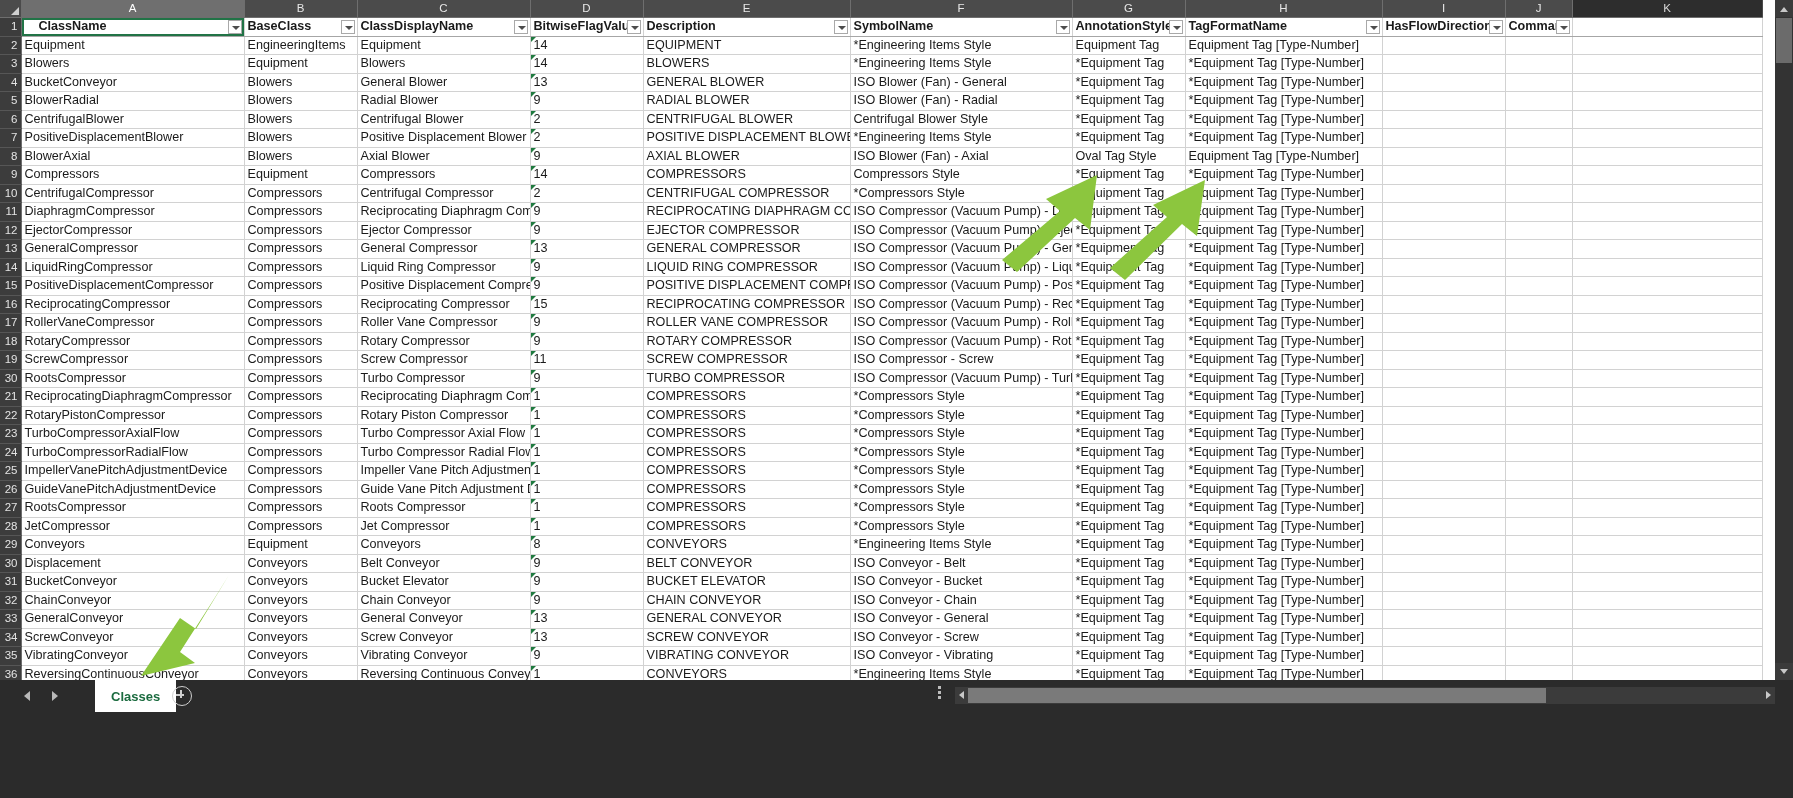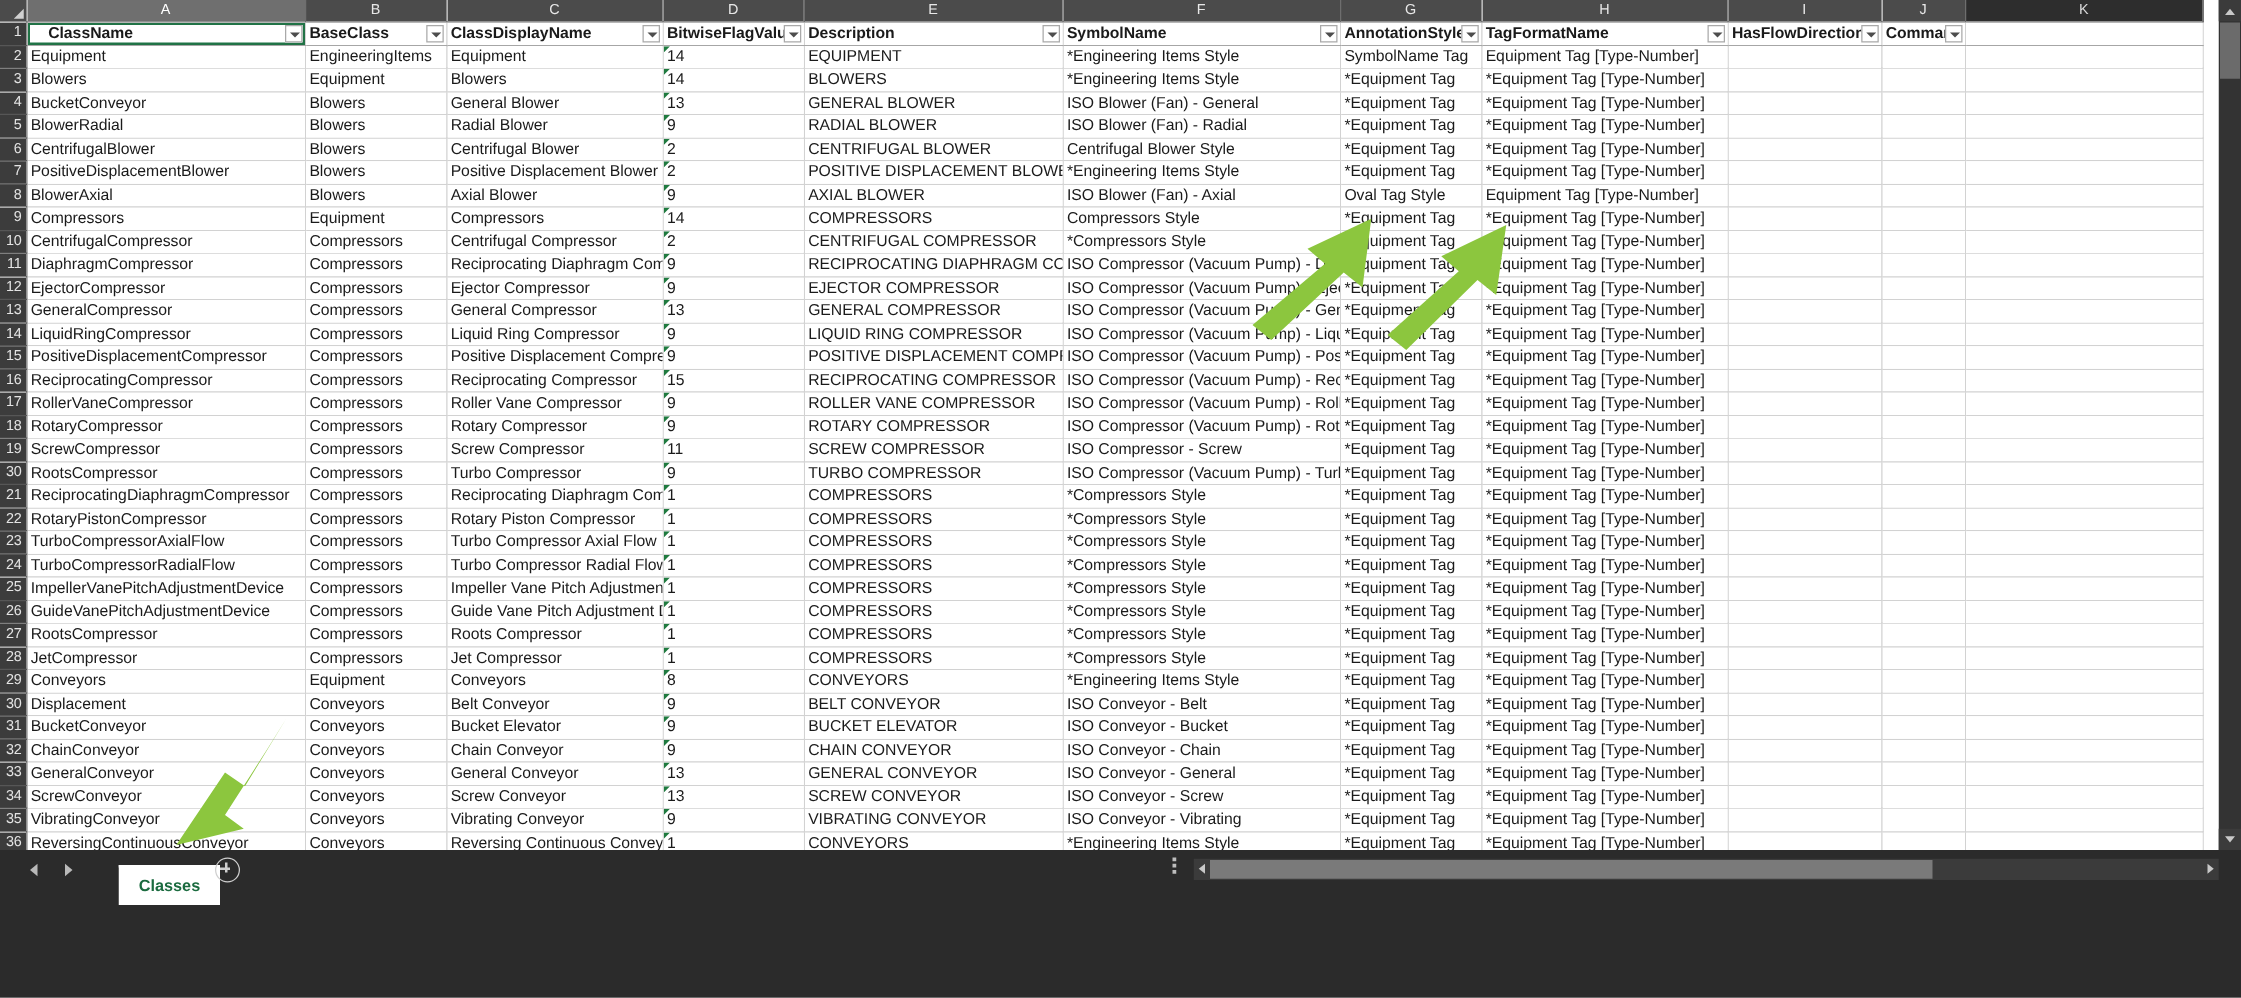--- a/index.html
+++ b/index.html
@@ -179,21 +179,21 @@
     width: 0; height: 0;
     border-top: 5px solid transparent;
     border-bottom: 5px solid transparent;
   }
   .navarrow.left  { border-right: 6px solid #b9b9b9; }
   .navarrow.right { border-left: 6px solid #b9b9b9; }
 
   .sheettab {
     position: absolute;
     left: 95px;
-    top: 12px;
+    top: 0px;
     height: 30px;
     padding: 0 16px;
     line-height: 30px;
     background: #ffffff;
     color: #1b6b3f;
     font-weight: bold;
     font-size: 13px;
     border-top: 2px solid #ffffff;
   }
   .addsheet {
@@ -356,21 +356,21 @@
             <td class="cell"><span></span></td>
           </tr>
           <tr>
             <td class="rowhead">2</td>
             <td class="cell"><span>Equipment</span></td>
             <td class="cell"><span>EngineeringItems</span></td>
             <td class="cell"><span>Equipment</span></td>
             <td class="cell"><span>14</span><span class="errtri"></span></td>
             <td class="cell"><span>EQUIPMENT</span></td>
             <td class="cell"><span>*Engineering Items Style</span></td>
-            <td class="cell"><span>SymbolName Tag</span></td>
+            <td class="cell"><span>Equipment Tag</span></td>
             <td class="cell"><span>Equipment Tag [Type-Number]</span></td>
             <td class="cell"><span></span></td>
             <td class="cell"><span></span></td>
             <td class="cell"><span></span></td>
           </tr>
           <tr>
             <td class="rowhead">3</td>
             <td class="cell"><span>Blowers</span></td>
             <td class="cell"><span>Equipment</span></td>
             <td class="cell"><span>Blowers</span></td>

